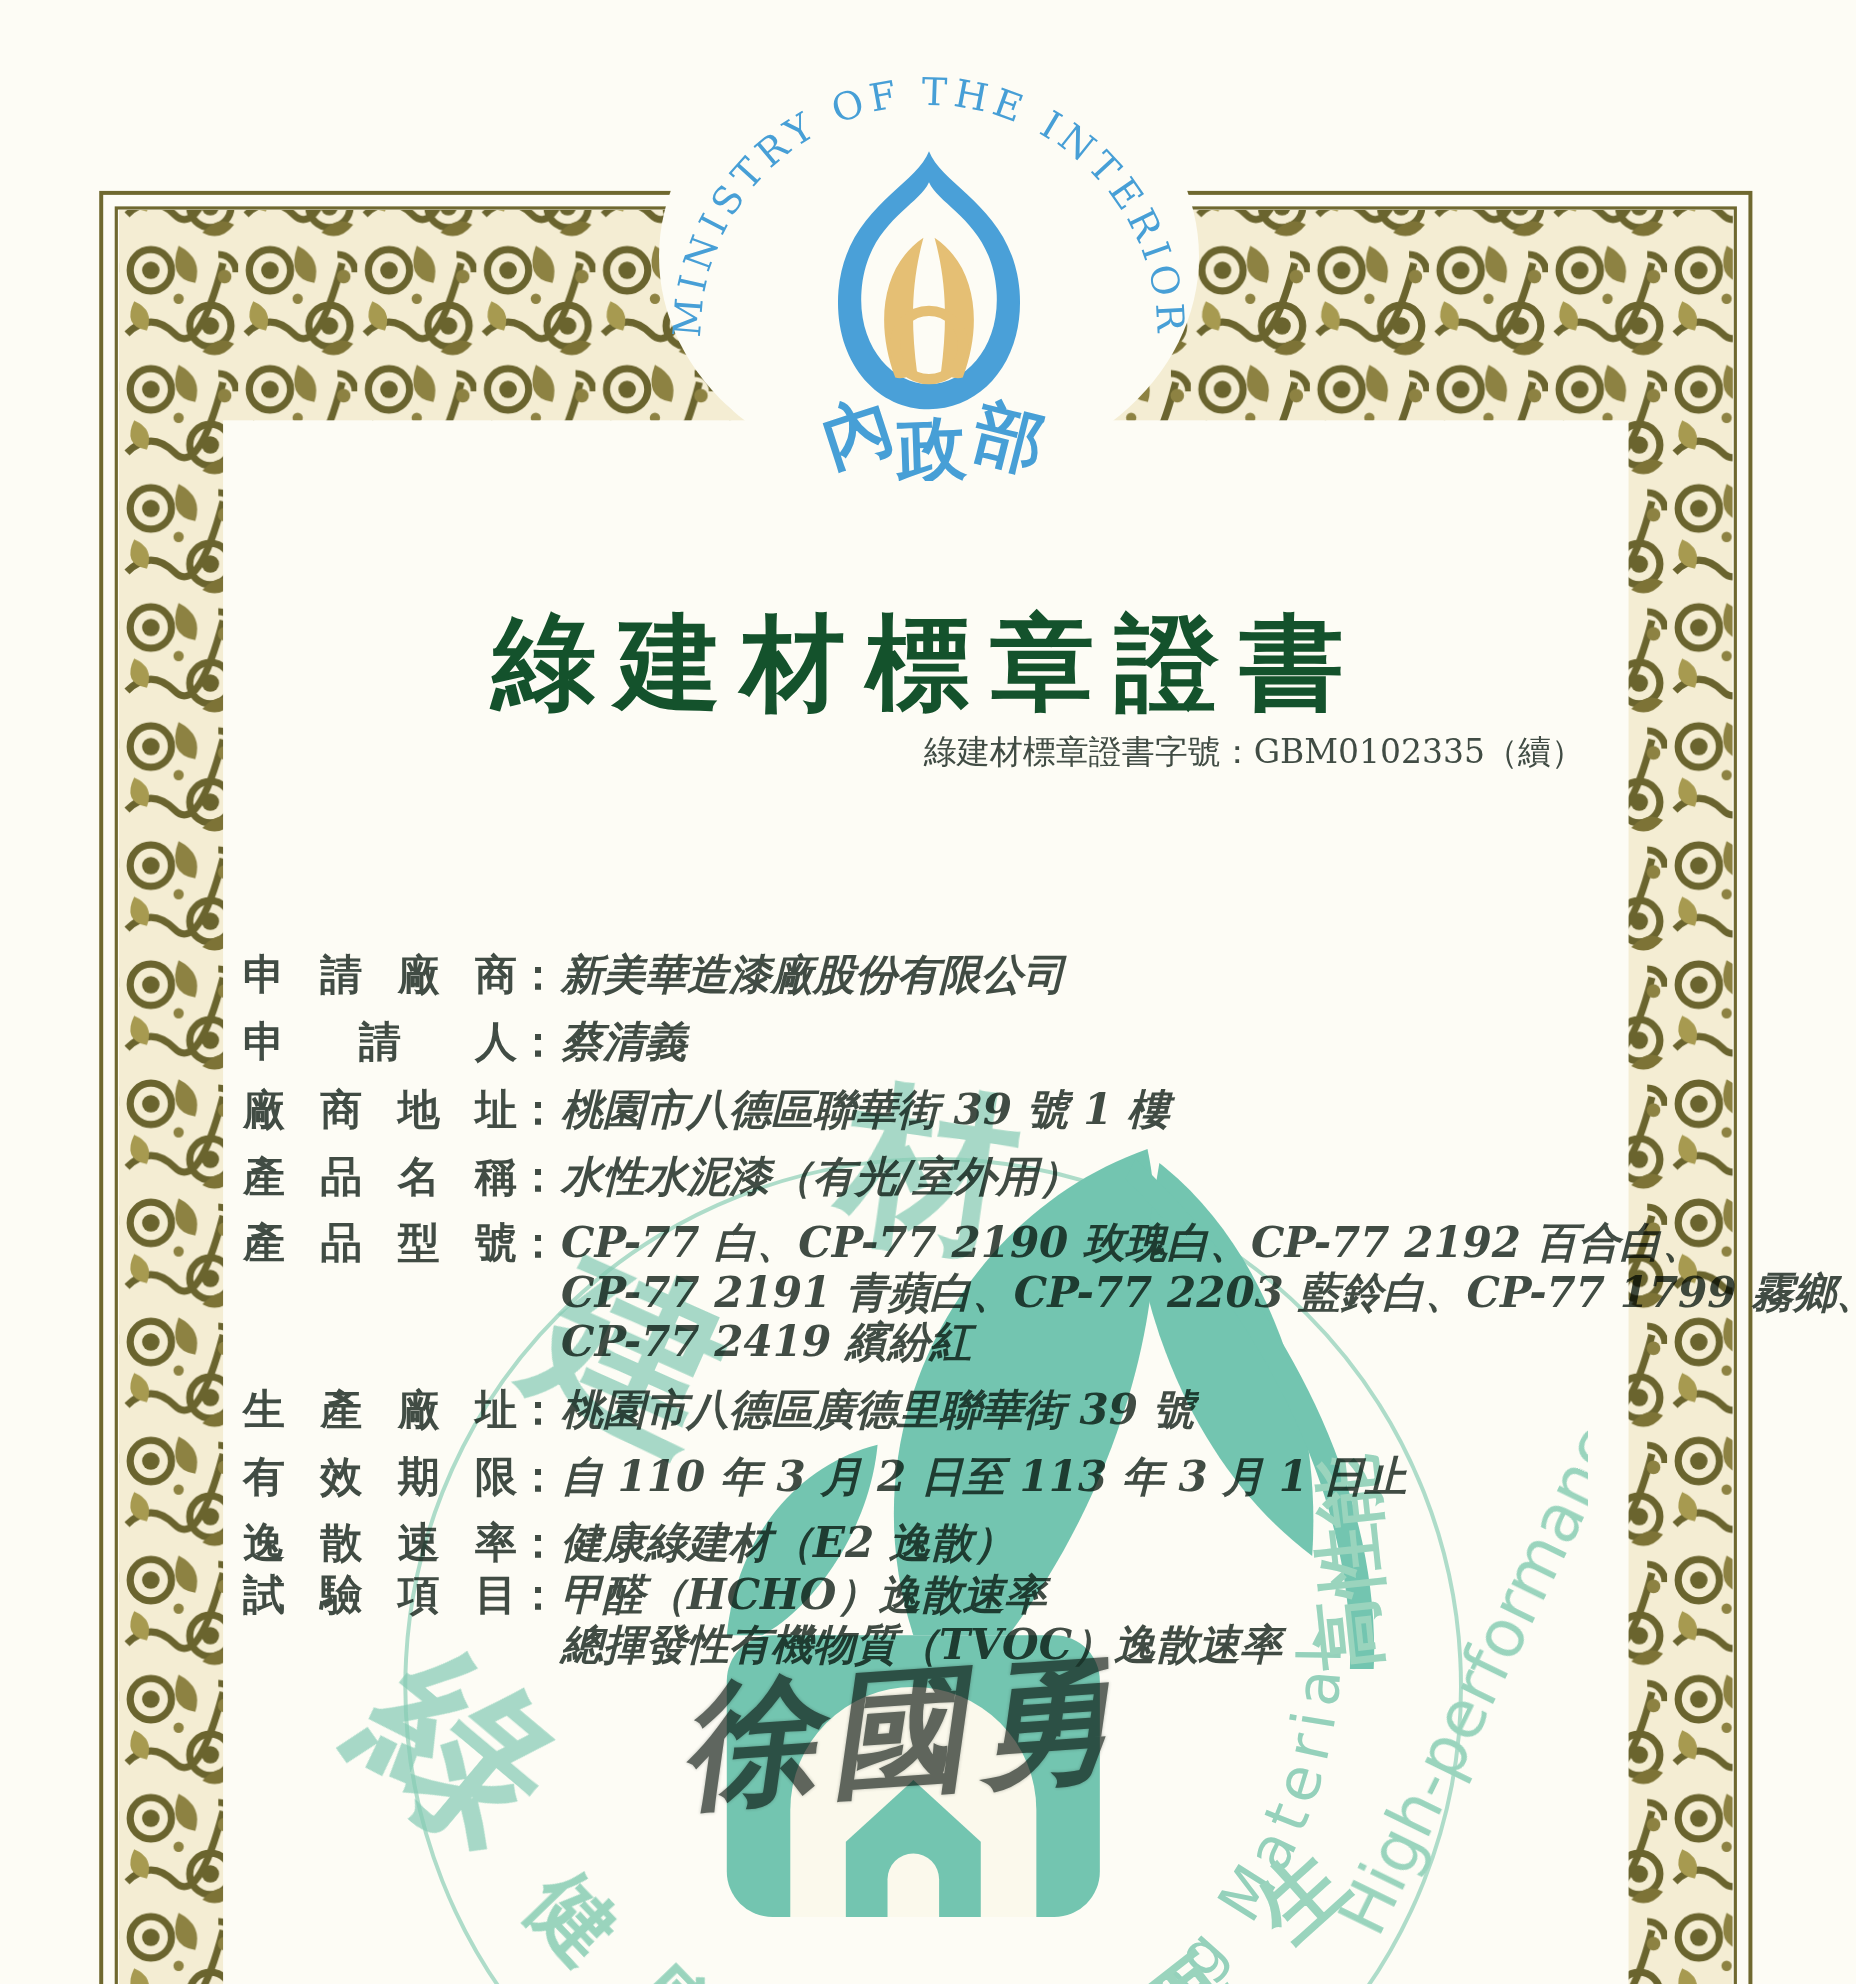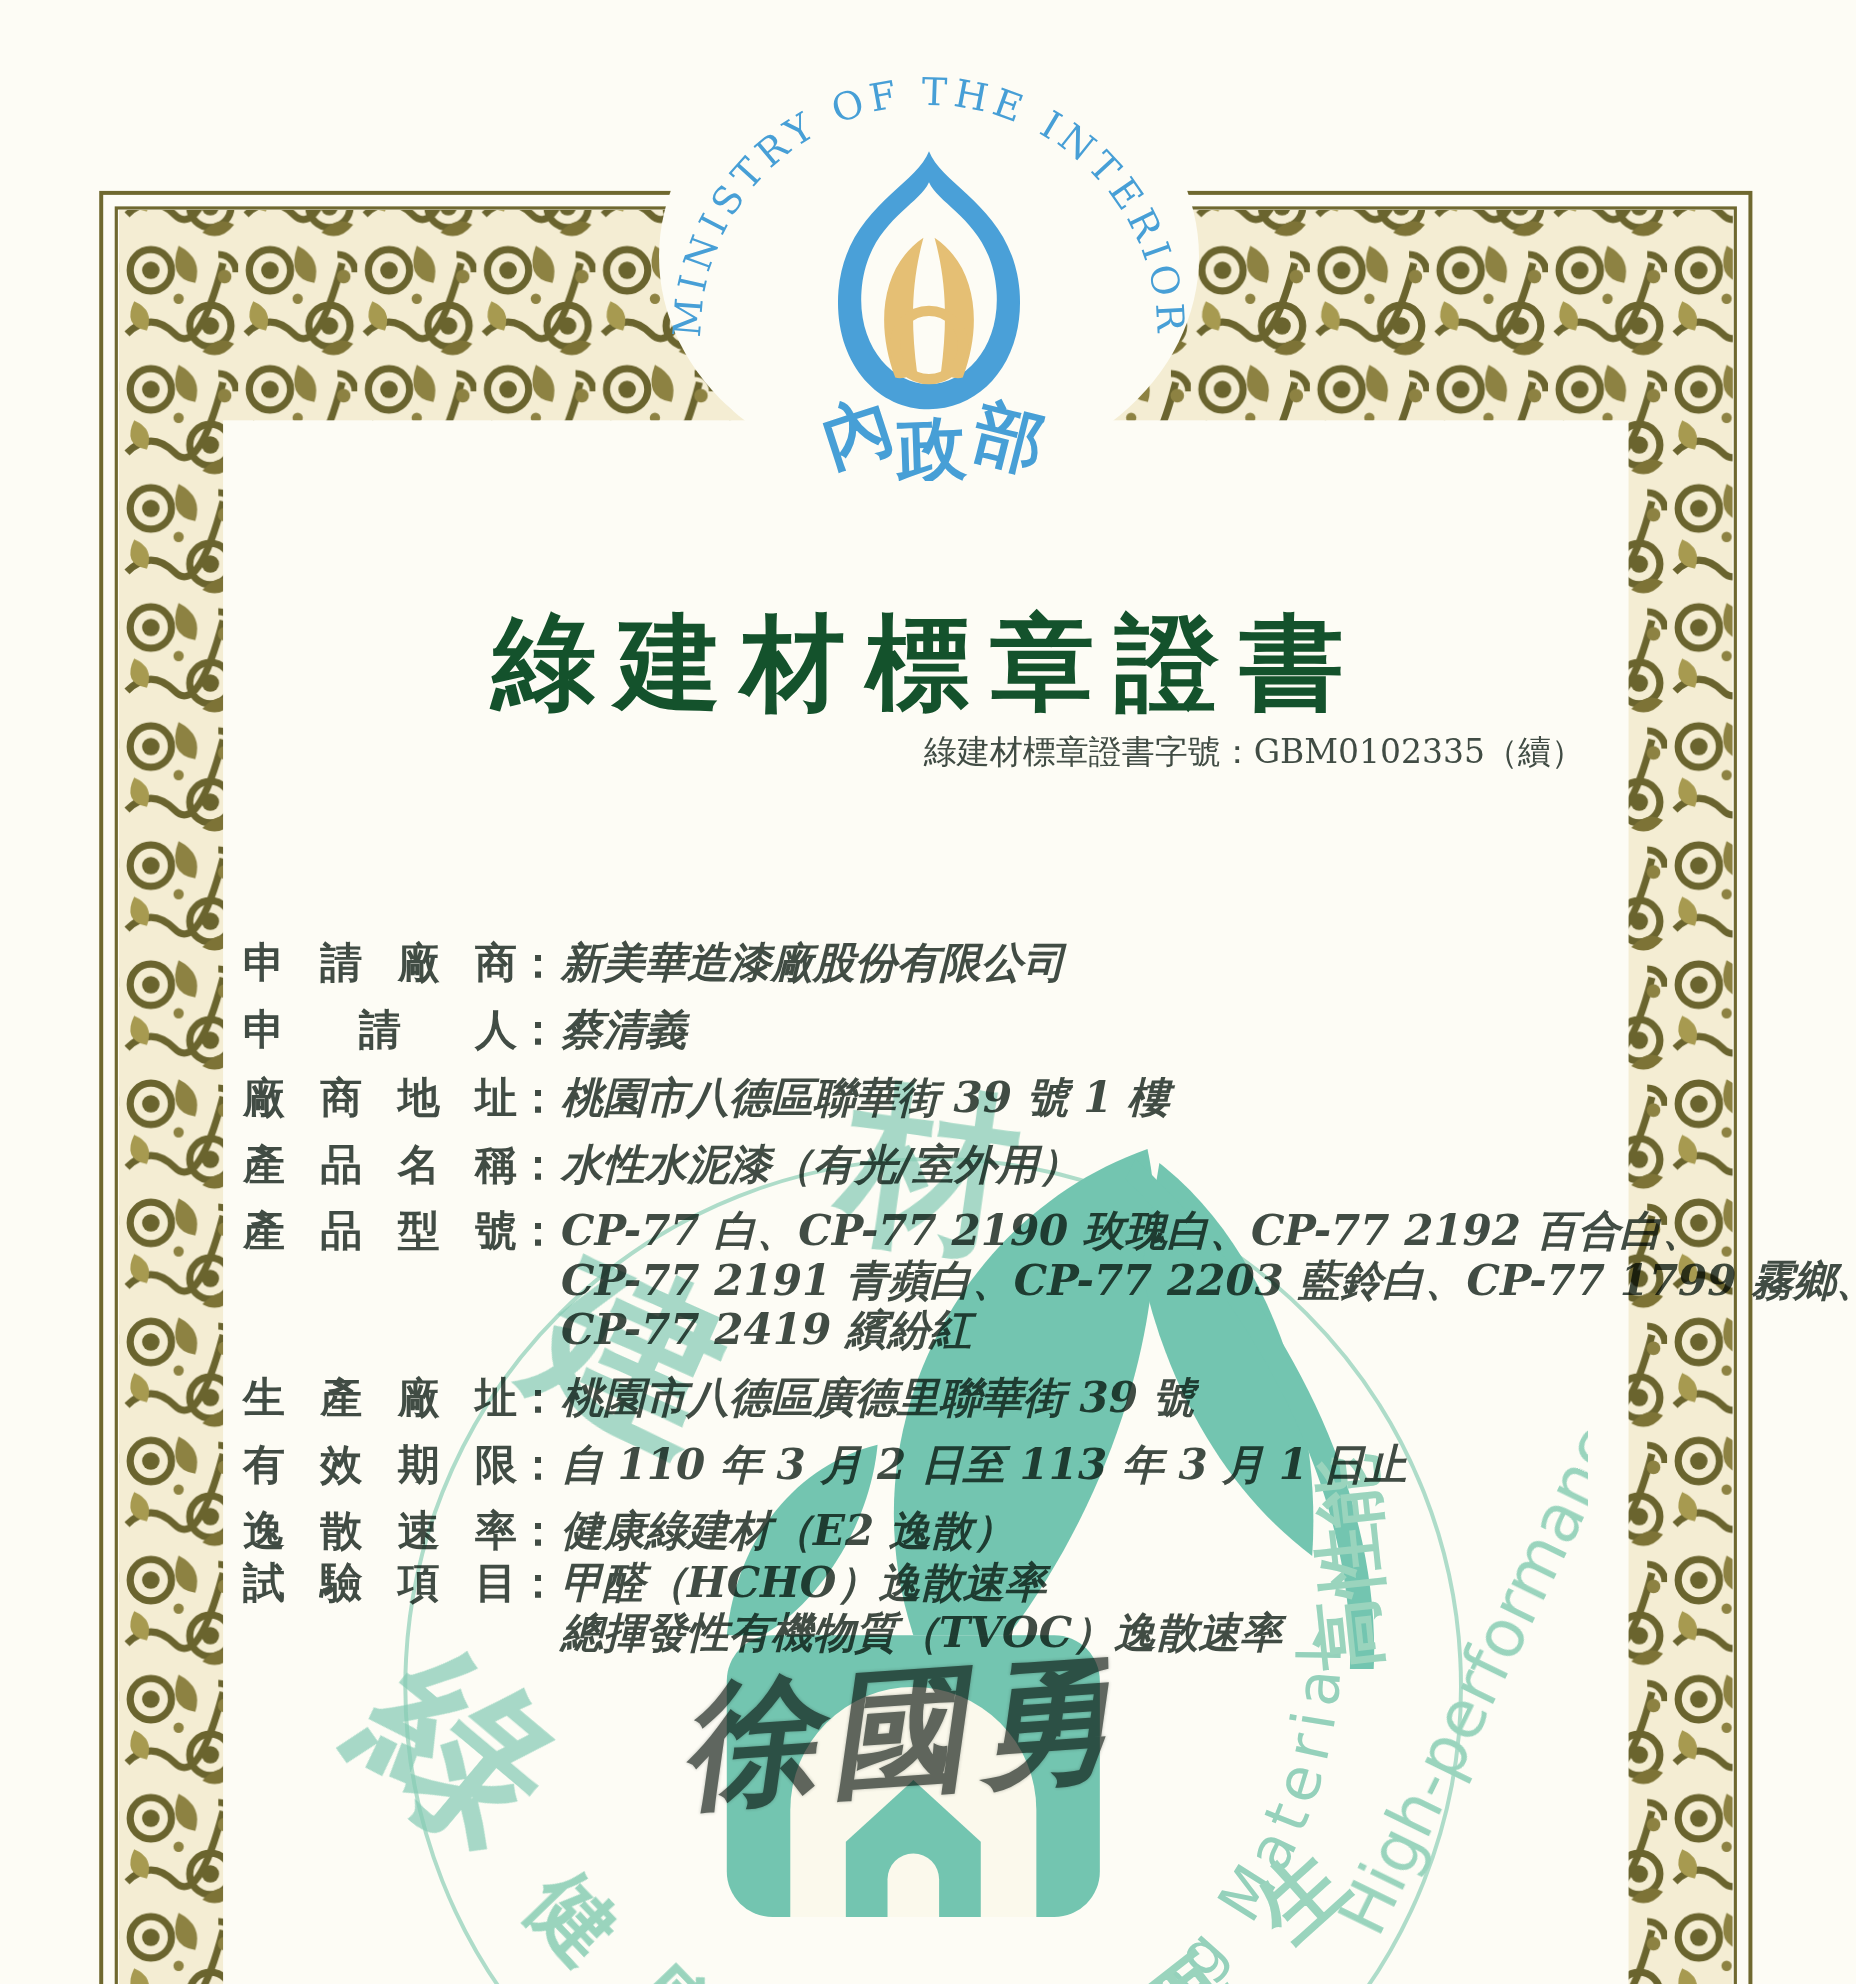--- a/index.html
+++ b/index.html
@@ -6,21 +6,21 @@
   .page{position:relative;width:1856px;height:2626px;background:#fdfcf5;overflow:hidden;
         font-family:"DejaVu Serif","Liberation Serif",serif;color:#3e4a45;}
   .abs{position:absolute;}
   
   .text-layer{position:absolute;inset:0;mix-blend-mode:multiply;}
   .doc-title{position:absolute;top:595px;left:0;width:1856px;text-align:center;
              font-size:104px;letter-spacing:20.6px;font-weight:700;color:#14532d;}
   .cert-no-line{position:absolute;top:730px;left:0;width:1584px;text-align:right;
                 font-size:33px;color:#414d47;}
   .fline{position:absolute;left:243px;display:flex;align-items:flex-start;white-space:nowrap;
-         font-size:42px;font-weight:700;line-height:60px;color:#414d47;}
+         font-size:42px;font-weight:700;line-height:60px;color:#414d47;margin-top:12px;}
   .flabel{display:inline-block;width:274px;text-align:justify;text-align-last:justify;}
   .fcolon{display:inline-block;width:44px;}
   .fvalue{display:inline-block;font-style:italic;}
   .fcont{left:561px;}
   .minister-line{position:absolute;top:1734px;left:243px;font-size:60px;font-weight:700;
                  letter-spacing:7.1px;color:#3d4843;white-space:nowrap;}
   .minister-line .gap{display:inline-block;width:60px;}
   .signature{position:absolute;top:1640px;left:691px;font-size:137px;font-weight:700;
              color:#39423c;opacity:.8;letter-spacing:10.3px;white-space:nowrap;
              transform:rotate(-4deg) skewX(-12deg);text-shadow:0 0 3.2px rgba(57,66,60,.45);}

